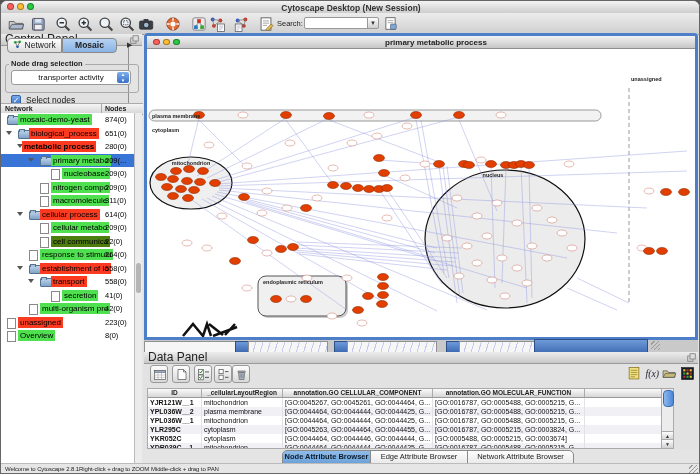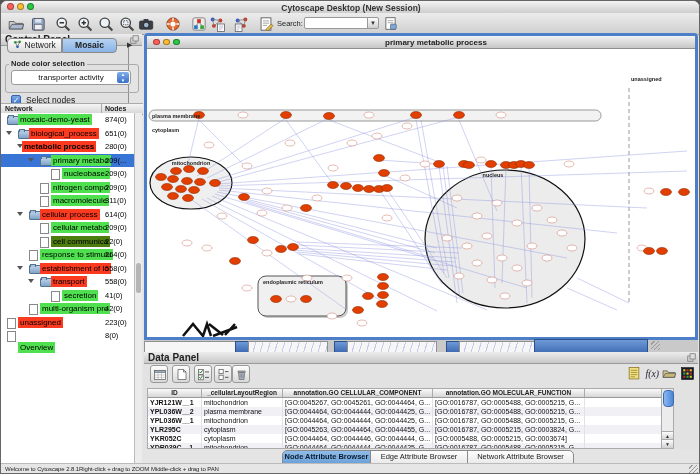--- a/index.html
+++ b/index.html
@@ -10,21 +10,21 @@
   .titlebar{left:0;top:0;width:700px;height:12px;background:linear-gradient(#f4f4f4,#cdcdcd);border-bottom:1px solid #8e8e8e;}
   .tl{width:7px;height:7px;border-radius:50%;top:2px;box-sizing:border-box;border:0.5px solid rgba(0,0,0,.35);}
   .title-text{width:100%;text-align:center;top:2px;font-size:8.5px;font-weight:bold;color:#333;}
   
   .toolbar{left:0;top:12px;width:700px;height:21px;background:linear-gradient(#ececec,#cfcfcf);border-bottom:1px solid #979797;}
   .tbico{position:absolute;top:2px;width:17px;height:17px;display:flex;align-items:center;justify-content:center;}
   .searchlbl{top:6px;font-size:7.5px;color:#222;}
   .searchfield{top:4px;height:12px;background:#fff;border:1px solid #999;border-radius:2px 0 0 2px;box-sizing:border-box;}
   .searchbtn{top:4px;width:12px;height:12px;background:linear-gradient(#fdfdfd,#cfcfcf);border:1px solid #999;box-sizing:border-box;border-radius:0 2px 2px 0;font-size:6px;text-align:center;line-height:11px;color:#333;}
   
-  .phead{height:11px;background:linear-gradient(#ededed,#c8c8c8);border-bottom:1px solid #9a9a9a;font-size:10px;font-weight:bold;color:#222;line-height:11px;}
+  .phead{height:11px;background:linear-gradient(#ededed,#c8c8c8);border-bottom:1px solid #9a9a9a;font-size:12px;font-weight:normal;color:#222;line-height:11px;}
   .phead .lbl{position:absolute;left:4px;top:0;}
   
   #cp{left:0;top:33px;width:128px;height:429px;background:#e0e0e0;border-right:1px solid #909090;box-sizing:border-box;}
   .seg{position:absolute;top:4px;height:15px;box-sizing:border-box;border:1px solid #8a8a8a;font-size:8.5px;line-height:13px;text-align:center;color:#222;overflow:hidden;}
   .grpbox{left:4px;top:30px;width:132px;height:27px;border:1px solid #aaa;border-radius:3px;}
   .grptitle{left:8px;top:25px;background:#e0e0e0;padding:0 2px;font-size:7.5px;font-weight:bold;color:#222;}
   .combo{left:10px;top:36px;width:120px;height:15px;background:#fff;border:1px solid #999;border-radius:3px;box-sizing:border-box;font-size:8px;line-height:13px;text-align:center;color:#111;}
   .combostep{position:absolute;right:1px;top:1px;width:12px;height:11px;background:linear-gradient(#7fb0ea,#3a6fc9);border-radius:2px;color:#fff;font-size:4.5px;line-height:5.5px;text-align:center;}
   .cb{left:10px;top:61px;width:10px;height:10px;background:linear-gradient(#79a9e8,#3b74d0);border:1px solid #3563a8;border-radius:2px;box-sizing:border-box;color:#fff;font-size:8px;line-height:9px;text-align:center;}
   .cblbl{left:25px;top:61px;font-size:8.5px;color:#111;}
@@ -202,21 +202,21 @@
             <circle cx="5" cy="7.5" r="1.5" fill="#2060c0"></circle>
             <path d="M2.5 2.5 L7.5 2 L5 7.5 Z" fill="none" stroke="#555" stroke-width=".7"></path>
           </svg></span>
       <span>Network</span>
     </div>
     <div class="abs seg" style="left:61px;width:55px;border-radius:0 4px 4px 0;background:linear-gradient(#b5d2f2,#8ab4e6);font-weight:bold;">
       <span>Mosaic</span>
     </div>
     <div class="abs" style="left:126px;top:7px;font-size:7px;color:#333;">▶</div>
     <div class="abs grpbox"></div>
-    <div class="abs grptitle">Node color selection</div>
+    <div class="abs grptitle">Node drag selection</div>
     <div class="abs combo">
       <span>transporter activity</span>
       <span class="combostep">▲<br>▼</span>
     </div>
     <div class="abs cb">✓</div>
     <div class="abs cblbl">Select nodes</div>
     <div class="abs treehead">
       <span class="abs" style="left:4px;">Network</span>
       <span class="abs" style="left:104px;">Nodes</span>
       <span class="abs" style="left:100px;top:0;width:1px;height:9px;background:#aaa;"></span>
@@ -303,21 +303,21 @@
           <span class="tlabel" style="left: 39px; background: rgb(78, 224, 78);">multi-organism pro</span>
           <span class="tnum">42(0)</span>
         </div>
         <div class="trow" style="top: 202.5px;">
           <span class="file" style="left: 6px;"></span>
           <span class="tlabel" style="left: 17px; background: rgb(251, 58, 32);">unassigned</span>
           <span class="tnum">223(0)</span>
         </div>
         <div class="trow" style="top: 216px;">
           <span class="file" style="left: 6px;"></span>
-          <span class="tlabel" style="left: 17px; background: rgb(78, 224, 78); margin-top: 12px;">Overview</span>
+          <span class="tlabel" style="left: 17px; background: rgb(78, 224, 78);">Overview</span>
           <span class="tnum">8(0)</span>
         </div>
       </div>
     <div class="abs cpscroll">
         <div class="cpthumb"></div>
       </div>
   </div>
 
   <div id="mdi" class="abs">
     <div id="netframe">

